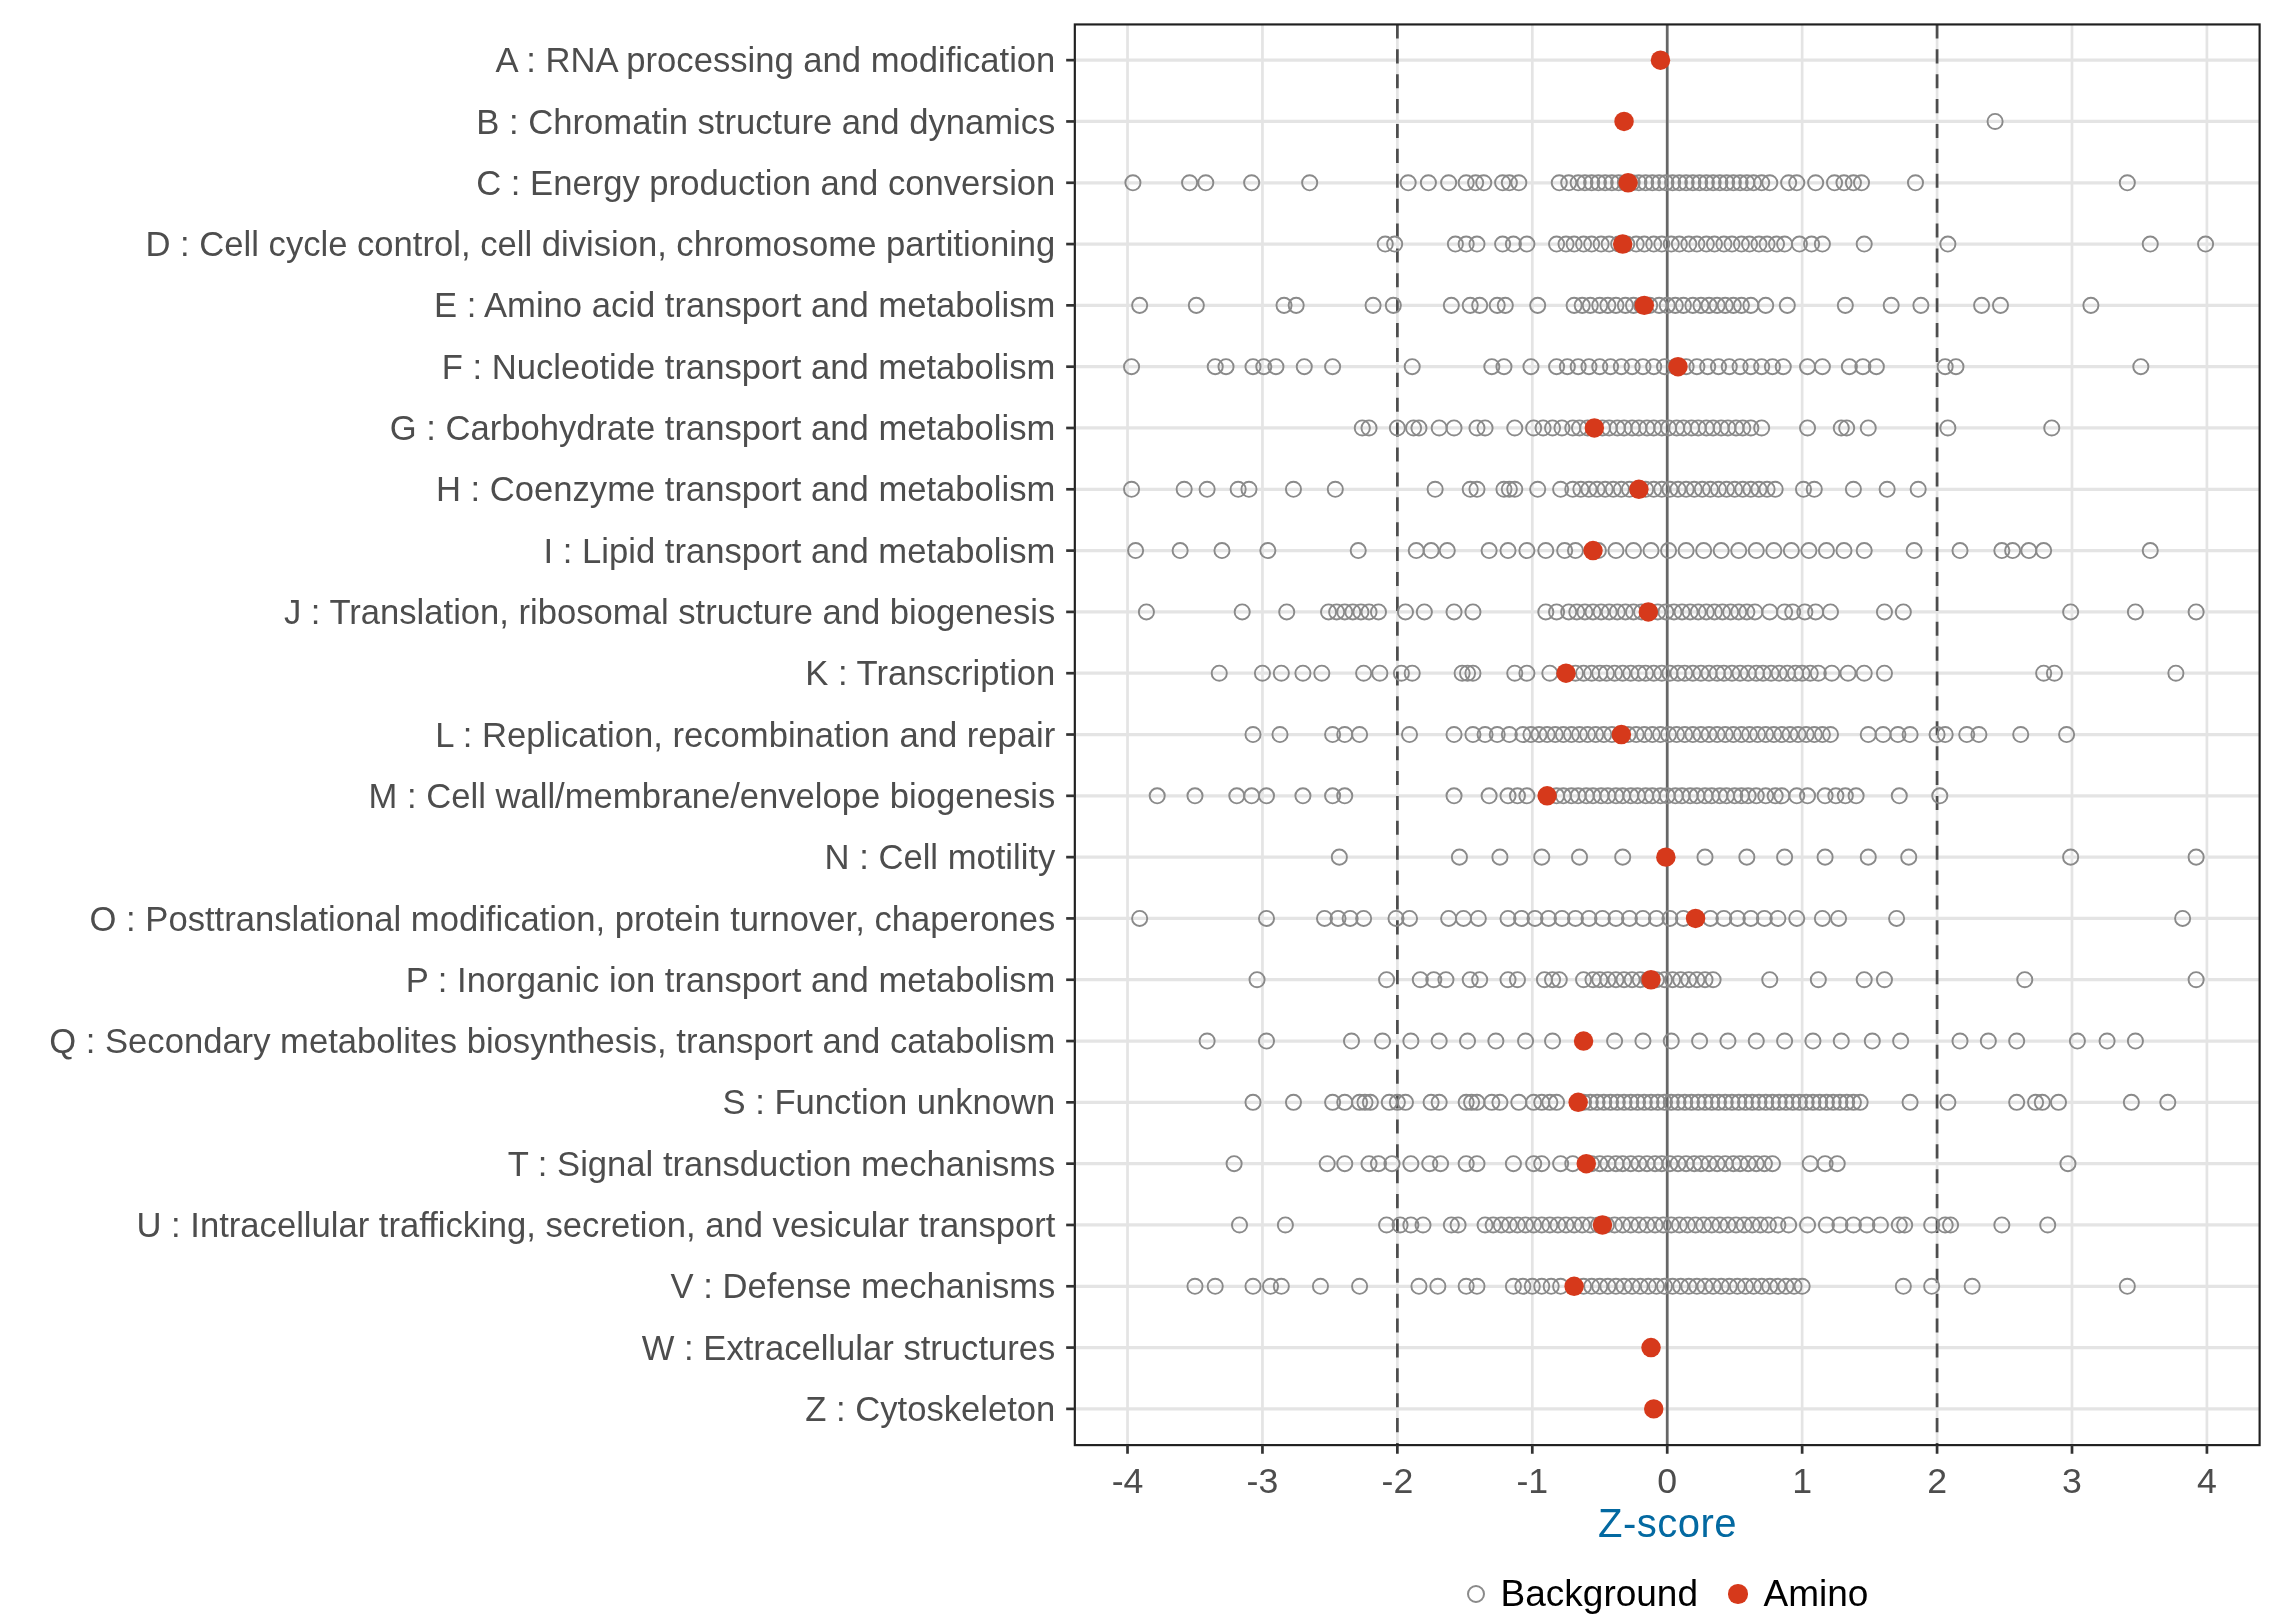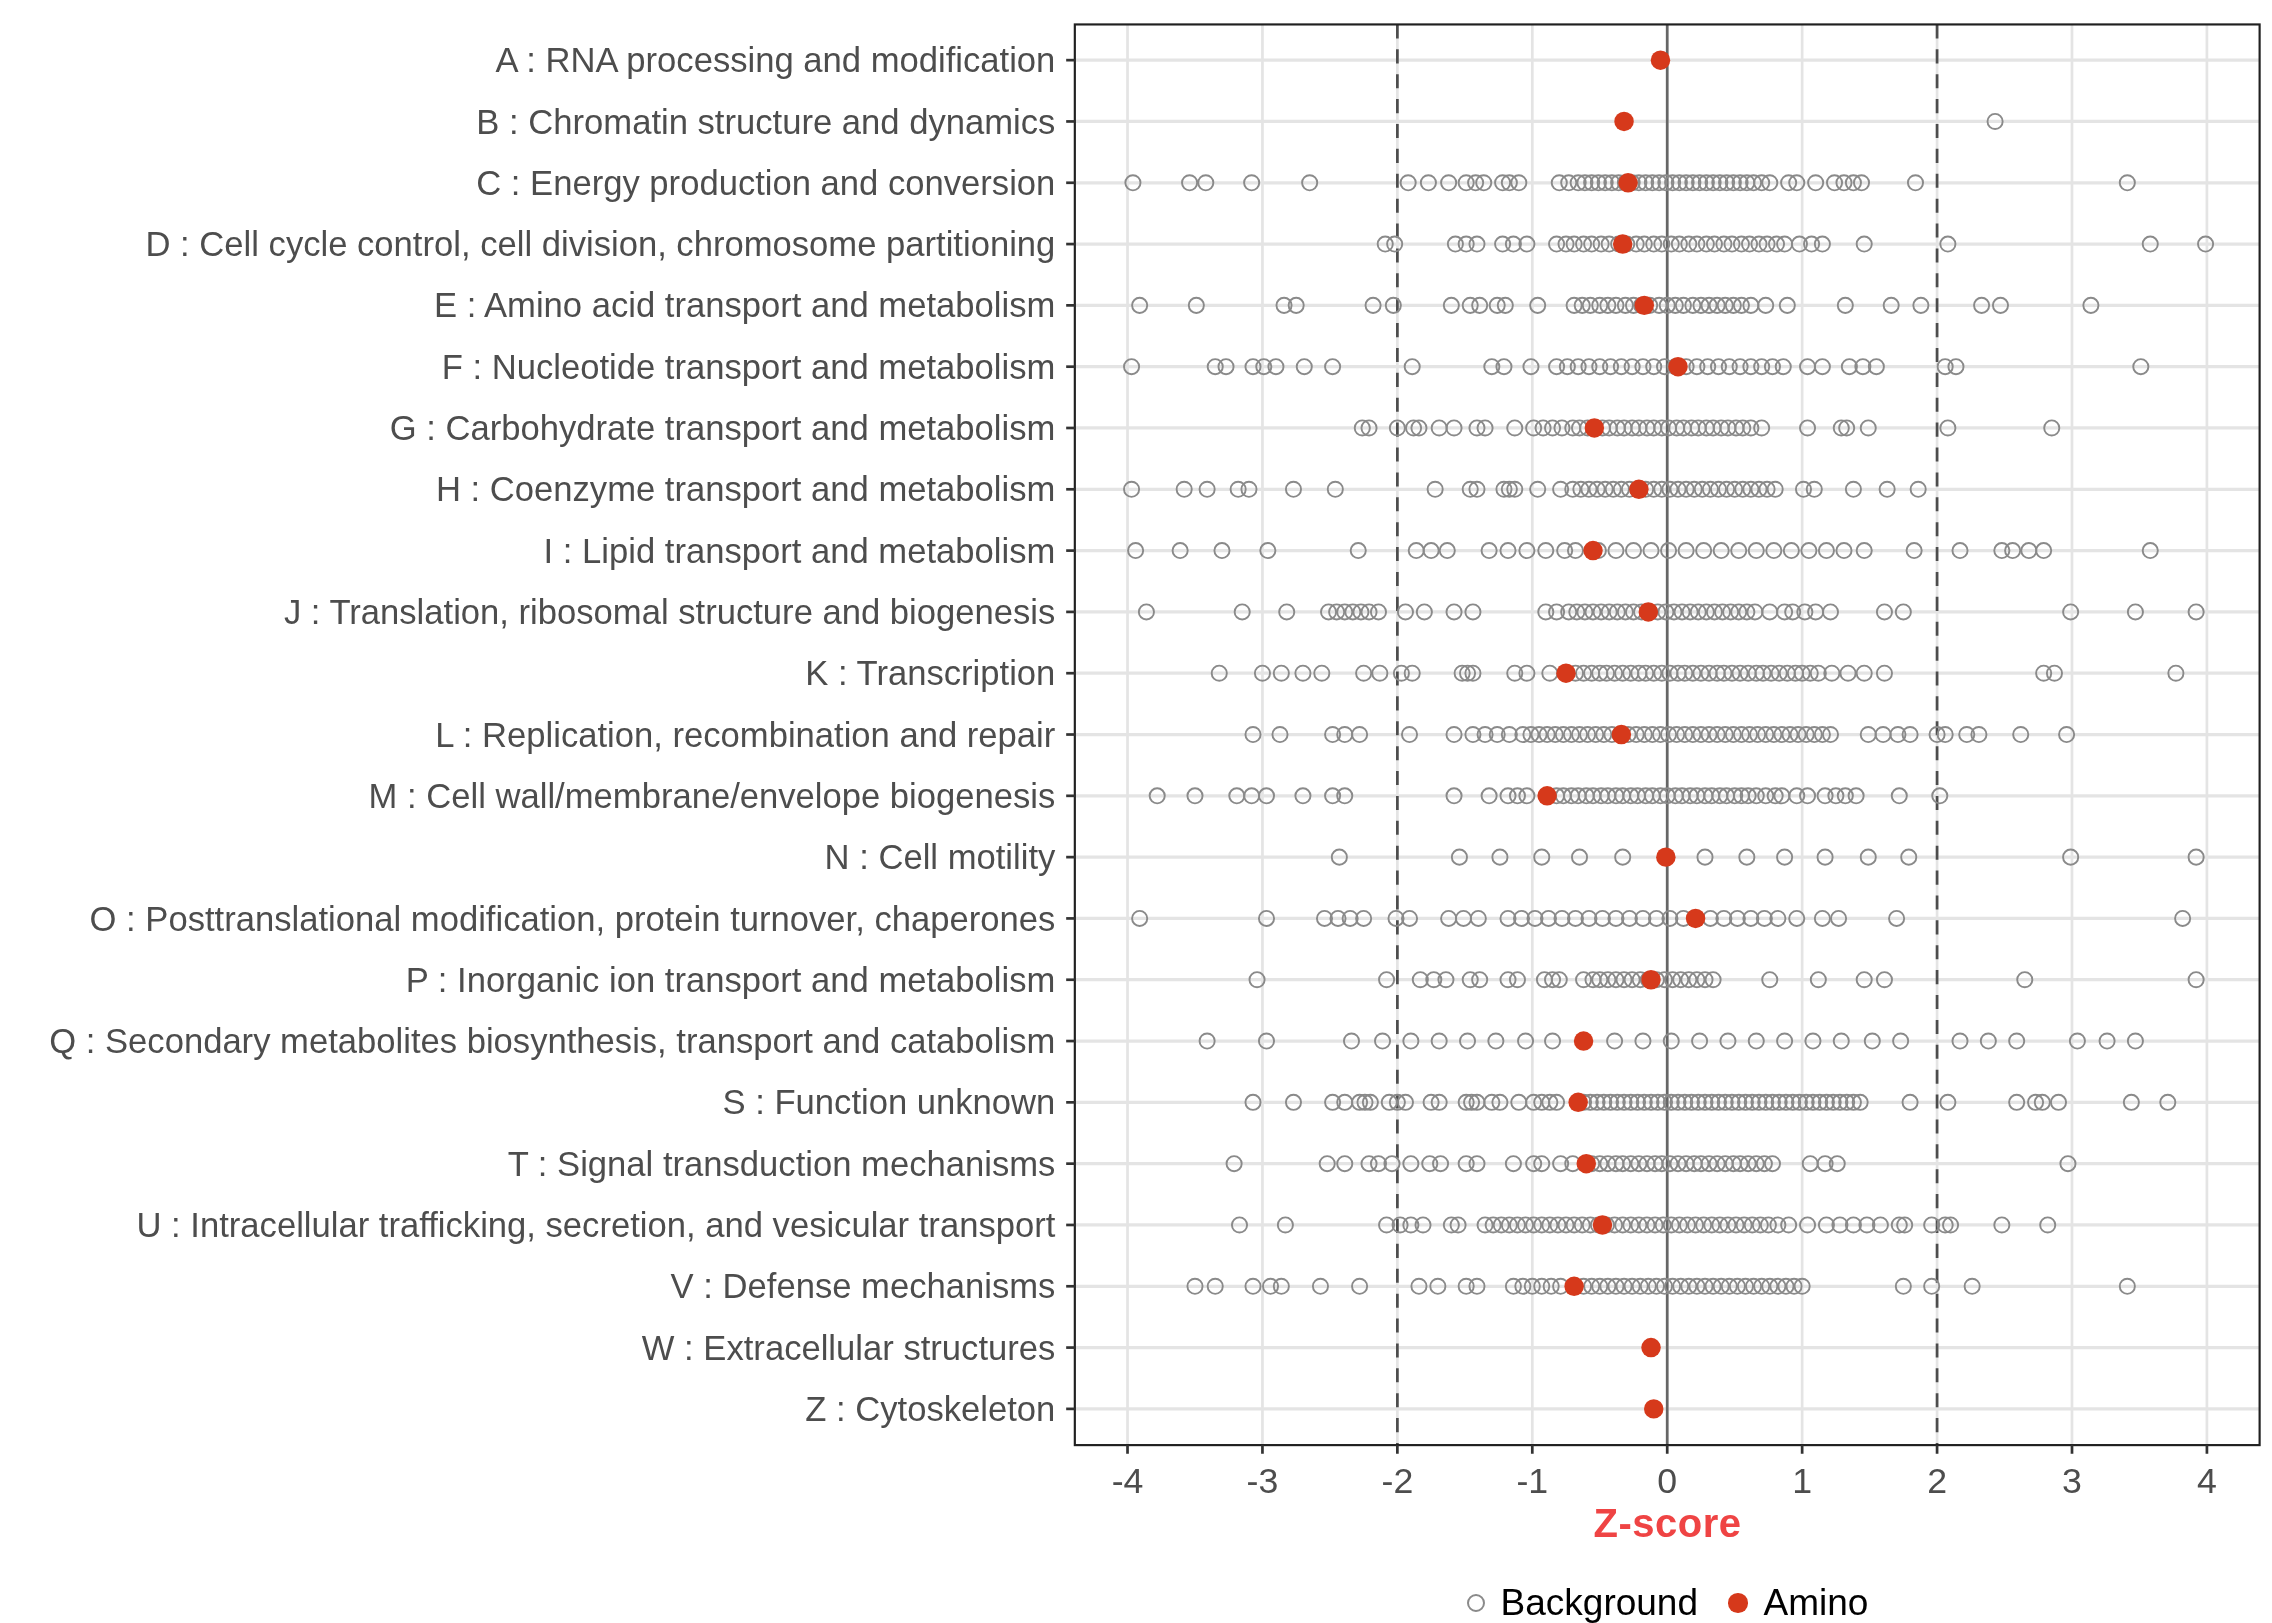--- a/index.html
+++ b/index.html
@@ -1,23 +1,23 @@
 <!DOCTYPE html>
 <html style="font-size:8.7px"><head>
 <meta charset="utf-8">
 <style>
   html,body{margin:0;padding:0;background:#ffffff;}
   body{width:2273px;height:1623px;position:relative;font-family:"Liberation Sans","DejaVu Sans",sans-serif;}
   #figure{position:absolute;left:0;top:12px;width:2273px;height:1623px;background:#ffffff;}
   #plot-svg{position:absolute;left:0;top:0;width:2273px;height:1623px;}
   .xlabel{position:absolute;left:1075px;top:1489px;width:1185px;text-align:center;
-          font-size:40px;font-weight:bold;color:#ef4444;letter-spacing:0.5px;}
+          font-size:40px;font-weight:normal;color:#0369a1;letter-spacing:0.5px;}
   .legend{position:absolute;left:1075px;top:1561px;width:1185px;display:flex;
           justify-content:center;align-items:center;gap:30px;font-size:37px;color:#000000;}
-  .legend-item{display:flex;align-items:center;gap:16px;margin-top:9px;}
+  .legend-item{display:flex;align-items:center;gap:16px;}
   .marker{display:inline-block;border-radius:50%;}
   .marker.open{width:14px;height:14px;border:2.2px solid #8A8A8A;background:transparent;}
   .marker.filled{width:19.5px;height:19.5px;border:none;}
   svg text{font-family:"Liberation Sans","DejaVu Sans",sans-serif;}
 </style>
 </head>
 <body>
 
 <div id="figure">
   <svg id="plot-svg" viewBox="0 0 4200 3000">

